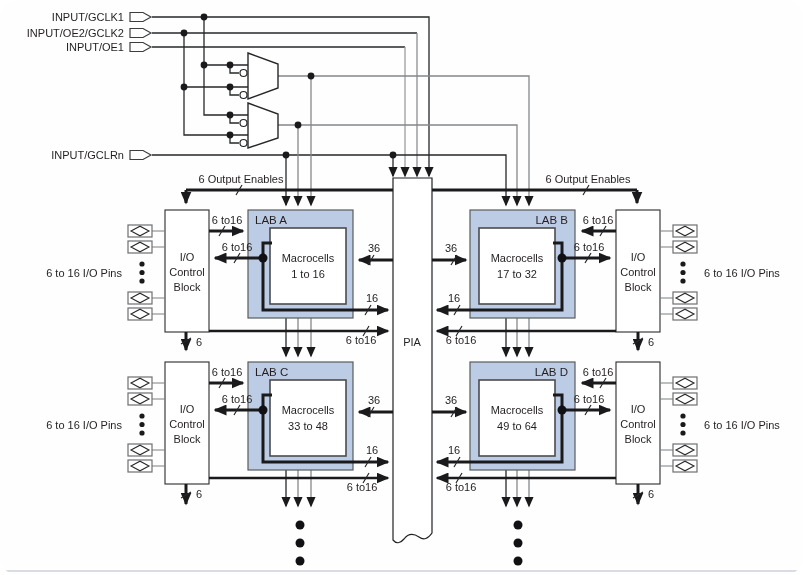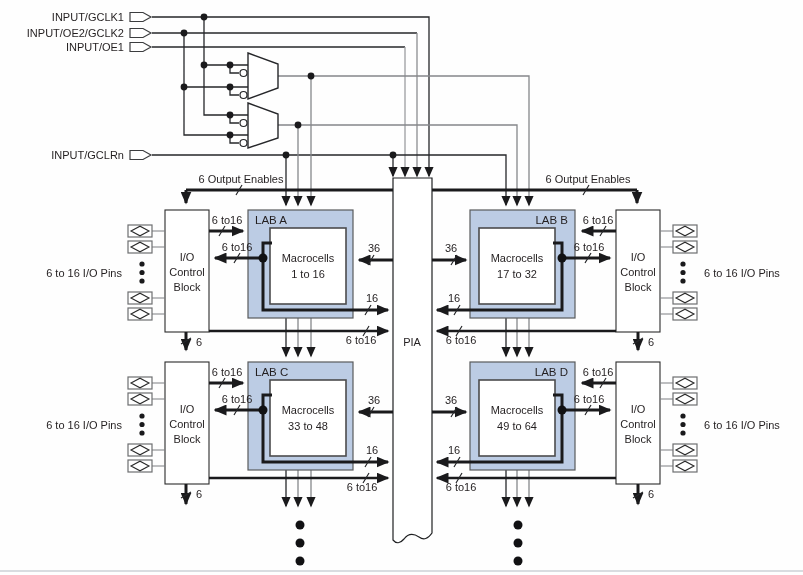--- a/index.html
+++ b/index.html
@@ -1,17 +1,17 @@
 <!DOCTYPE html>
 <html><head>
 <meta charset="utf-8">
 <style>
   html,body{margin:0;padding:0;background:#ffffff;}
   .stage{position:relative;width:803px;height:575px;background:#fefefe;overflow:hidden;
-         font-family:"Liberation Sans", sans-serif;}
+         font-family:"Liberation Sans", sans-serif;border-radius:18px;}
   svg{position:absolute;left:0;top:0;}
   text{font-family:"Liberation Sans", sans-serif;font-size:11px;fill:#231f20;}
   .labname{font-size:11.5px;}
 </style>
 </head>
 <body>
 
 <div class="stage">
 <svg width="803" height="575" viewBox="0 0 803 575">
   <defs>

